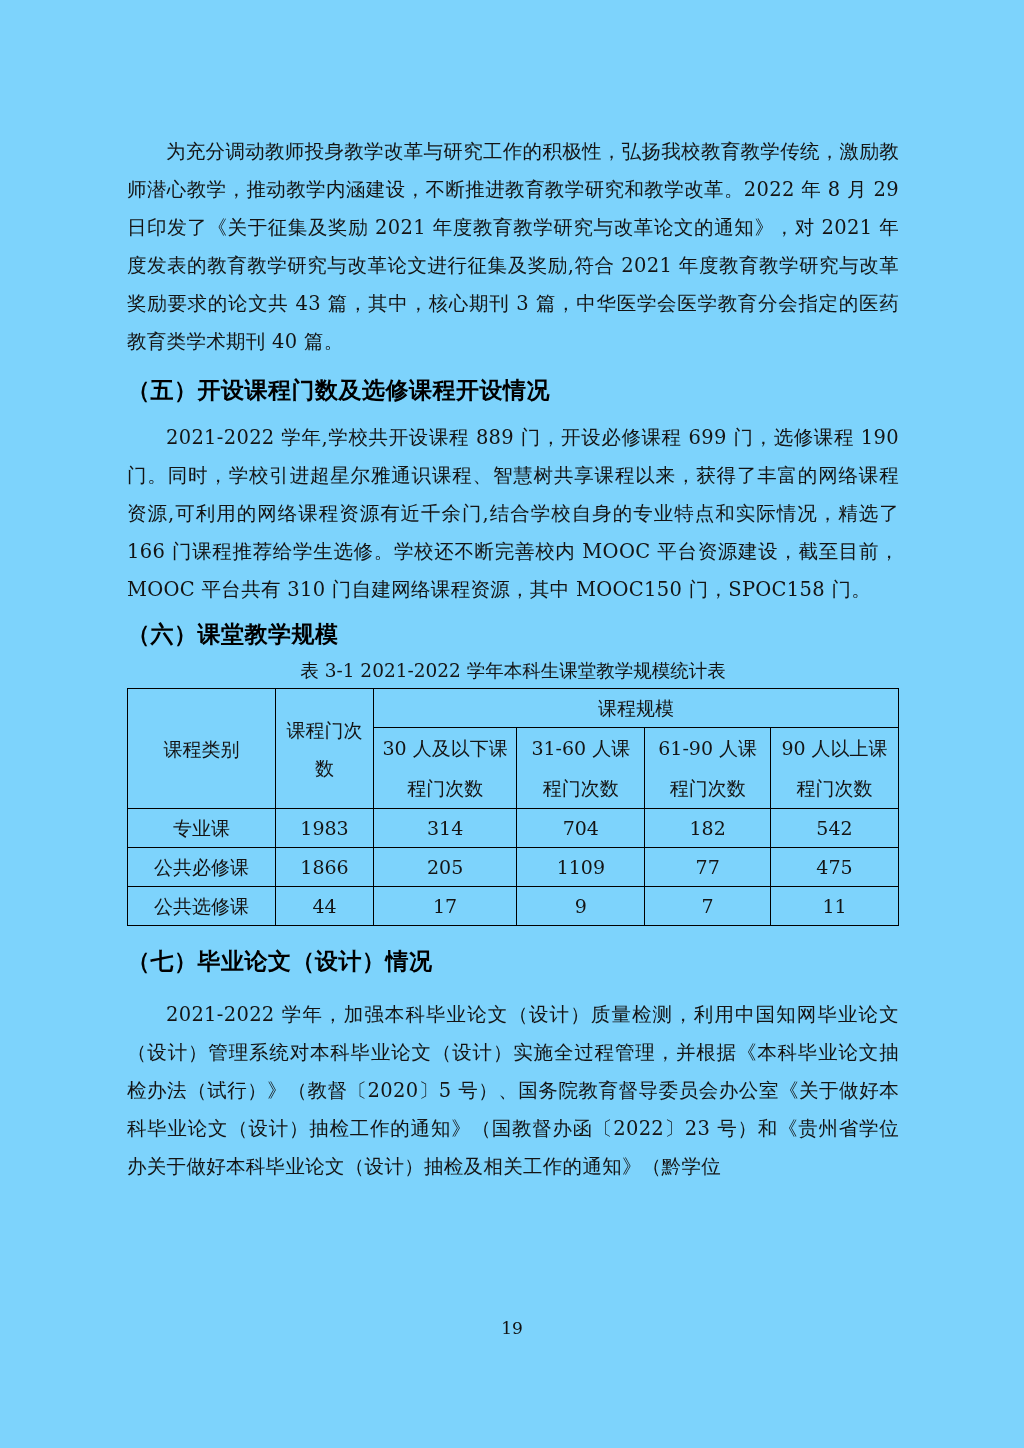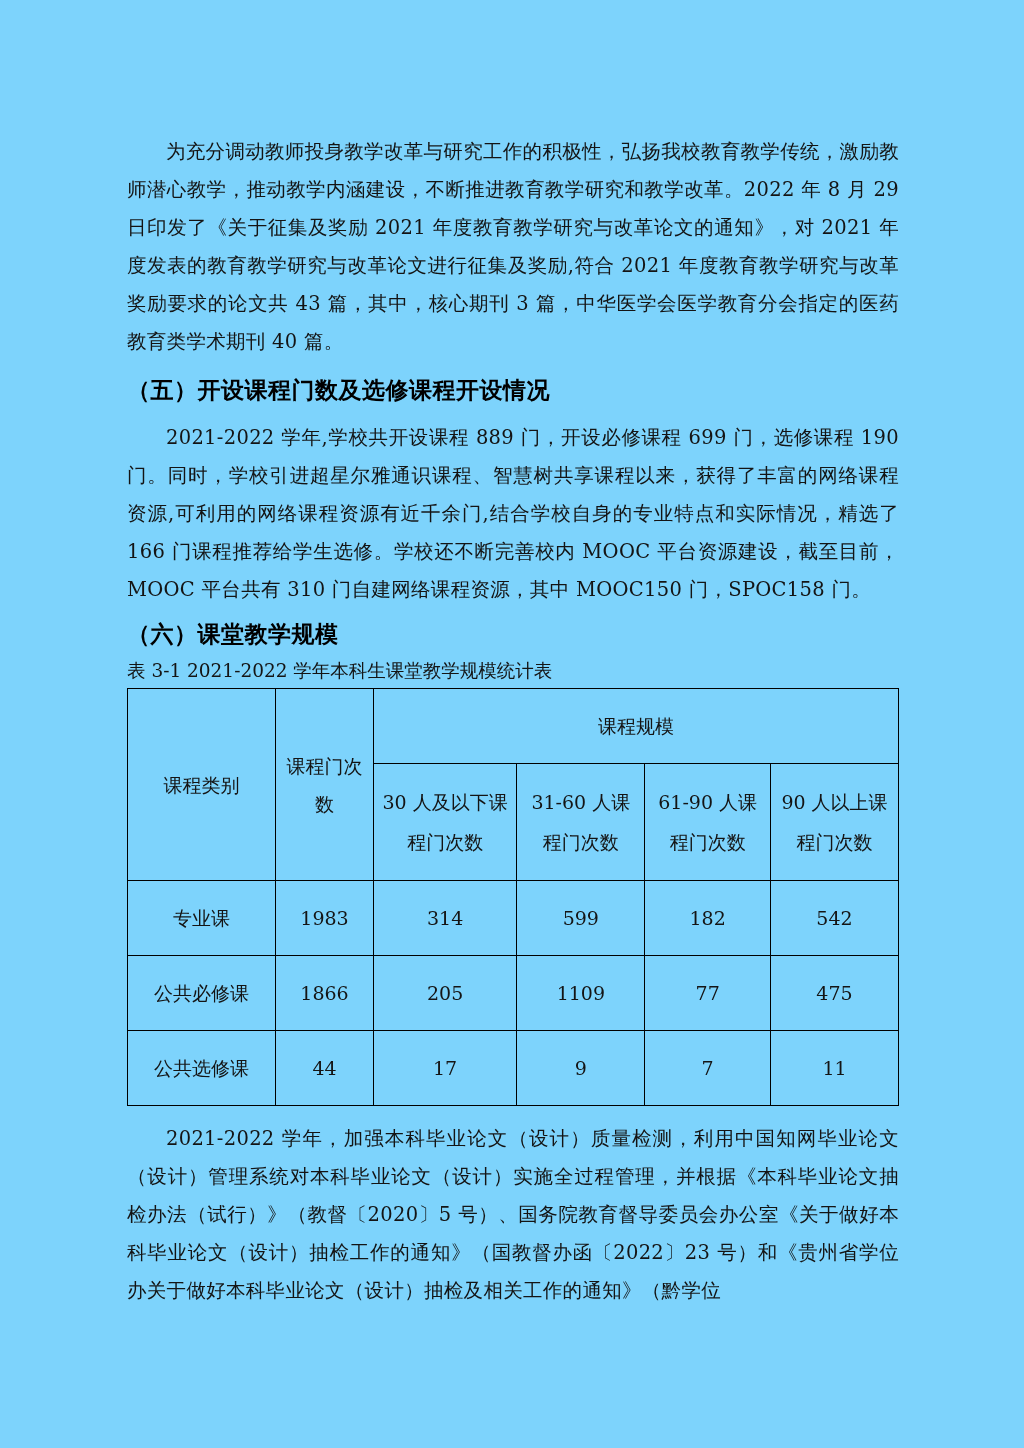--- a/index.html
+++ b/index.html
@@ -39,34 +39,34 @@
     letter-spacing: 0.5px;
   }
   #heading-5 { margin-top: 10px; }
   #para-5    { margin-top: 8px; }
   #heading-6 { margin-top: 6px; }
   #para-6    { margin-top: 10px; }
   .table-caption {
     margin-top: 2px;
     font-size: 18.5px;
     line-height: 28px;
-    text-align: left;
+    text-align: center;
   }
   table.stats-table {
     width: 100%;
     border-collapse: collapse;
     table-layout: fixed;
     margin-top: 3px;
     font-size: 19px;
   }
   table.stats-table td {
     border: 1.5px solid #000;
     text-align: center;
     vertical-align: middle;
-    padding: 18px 6px;
+    padding: 0 6px;
     line-height: 38px;
   }
   tr.hdr-group td { height: 36px; }
   tr.hdr-sub  td  { height: 76px; line-height: 40px; }
   tr.data-row td  { height: 38px; }
   #heading-7 { margin-top: 16px; }
   #para-7    { margin-top: 14px; }
   .page-number {
     position: absolute;
     top: 1318px;
@@ -112,21 +112,21 @@
         <tr class="hdr-sub">
           <td>30 人及以下课程门次数</td>
           <td>31-60 人课程门次数</td>
           <td>61-90 人课程门次数</td>
           <td>90 人以上课程门次数</td>
         </tr>
         <tr class="data-row">
           <td>专业课</td>
           <td>1983</td>
           <td>314</td>
-          <td>599</td>
+          <td>704</td>
           <td>182</td>
           <td>542</td>
         </tr>
         <tr class="data-row">
           <td>公共必修课</td>
           <td>1866</td>
           <td>205</td>
           <td>1109</td>
           <td>77</td>
           <td>475</td>
@@ -135,18 +135,20 @@
           <td>公共选修课</td>
           <td>44</td>
           <td>17</td>
           <td>9</td>
           <td>7</td>
           <td>11</td>
         </tr>
       </tbody>
     </table>
 
+    <h2 class="section-heading" id="heading-7">（七）毕业论文（设计）情况</h2>
 
     <p class="body-text" id="para-7">2021-2022 学年，加强本科毕业论文（设计）质量检测，利用中国知网毕业论文（设计）管理系统对本科毕业论文（设计）实施全过程管理，并根据《本科毕业论文抽检办法（试行）》（教督〔2020〕5 号）、国务院教育督导委员会办公室《关于做好本科毕业论文（设计）抽检工作的通知》（国教督办函〔2022〕23 号）和《贵州省学位办关于做好本科毕业论文（设计）抽检及相关工作的通知》（黔学位</p>
 
   </div>
 
+  <div class="page-number">19</div>
 </div>
 
 </body></html>

